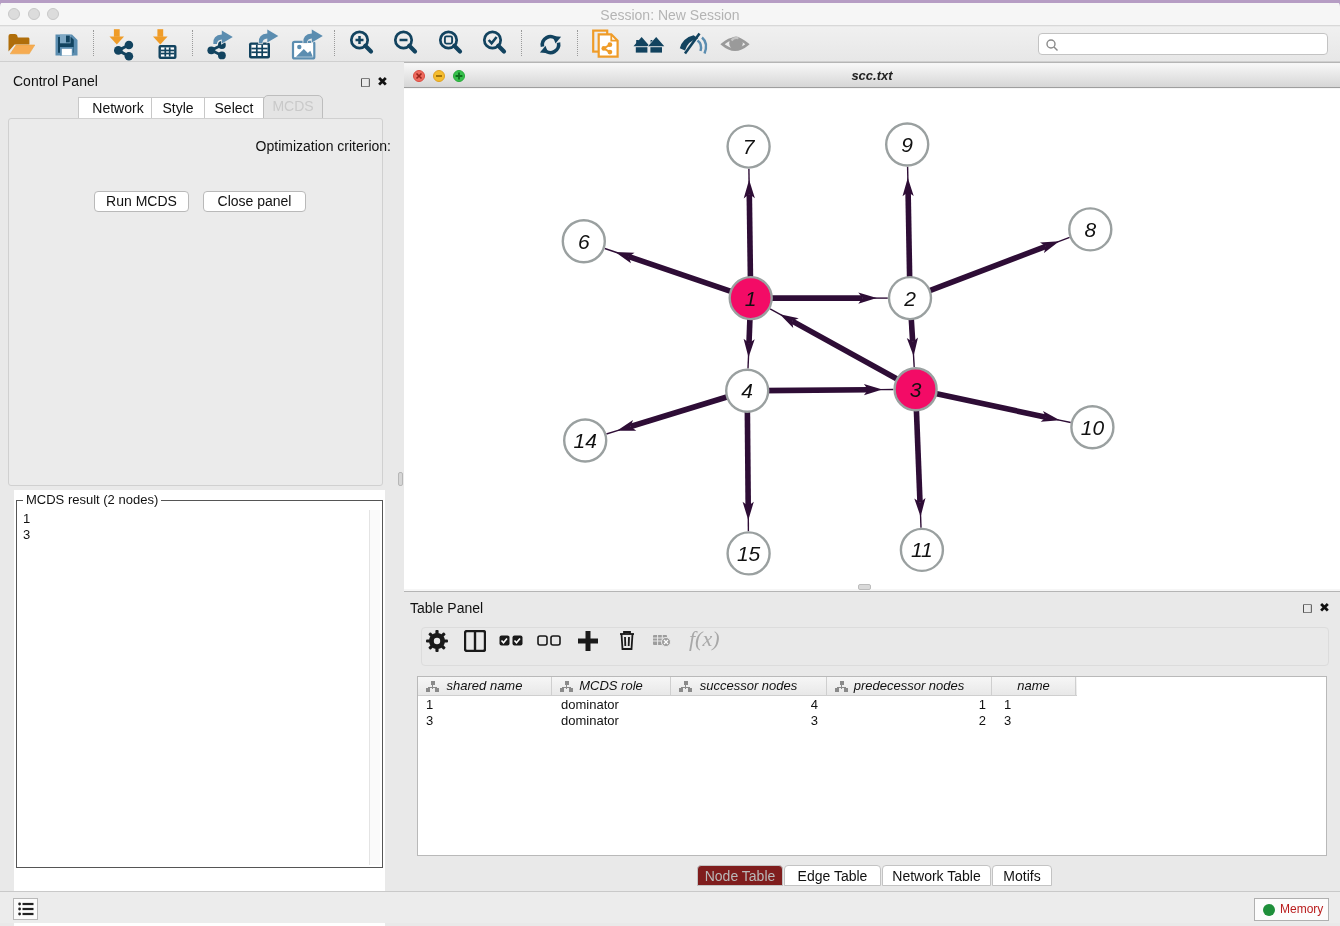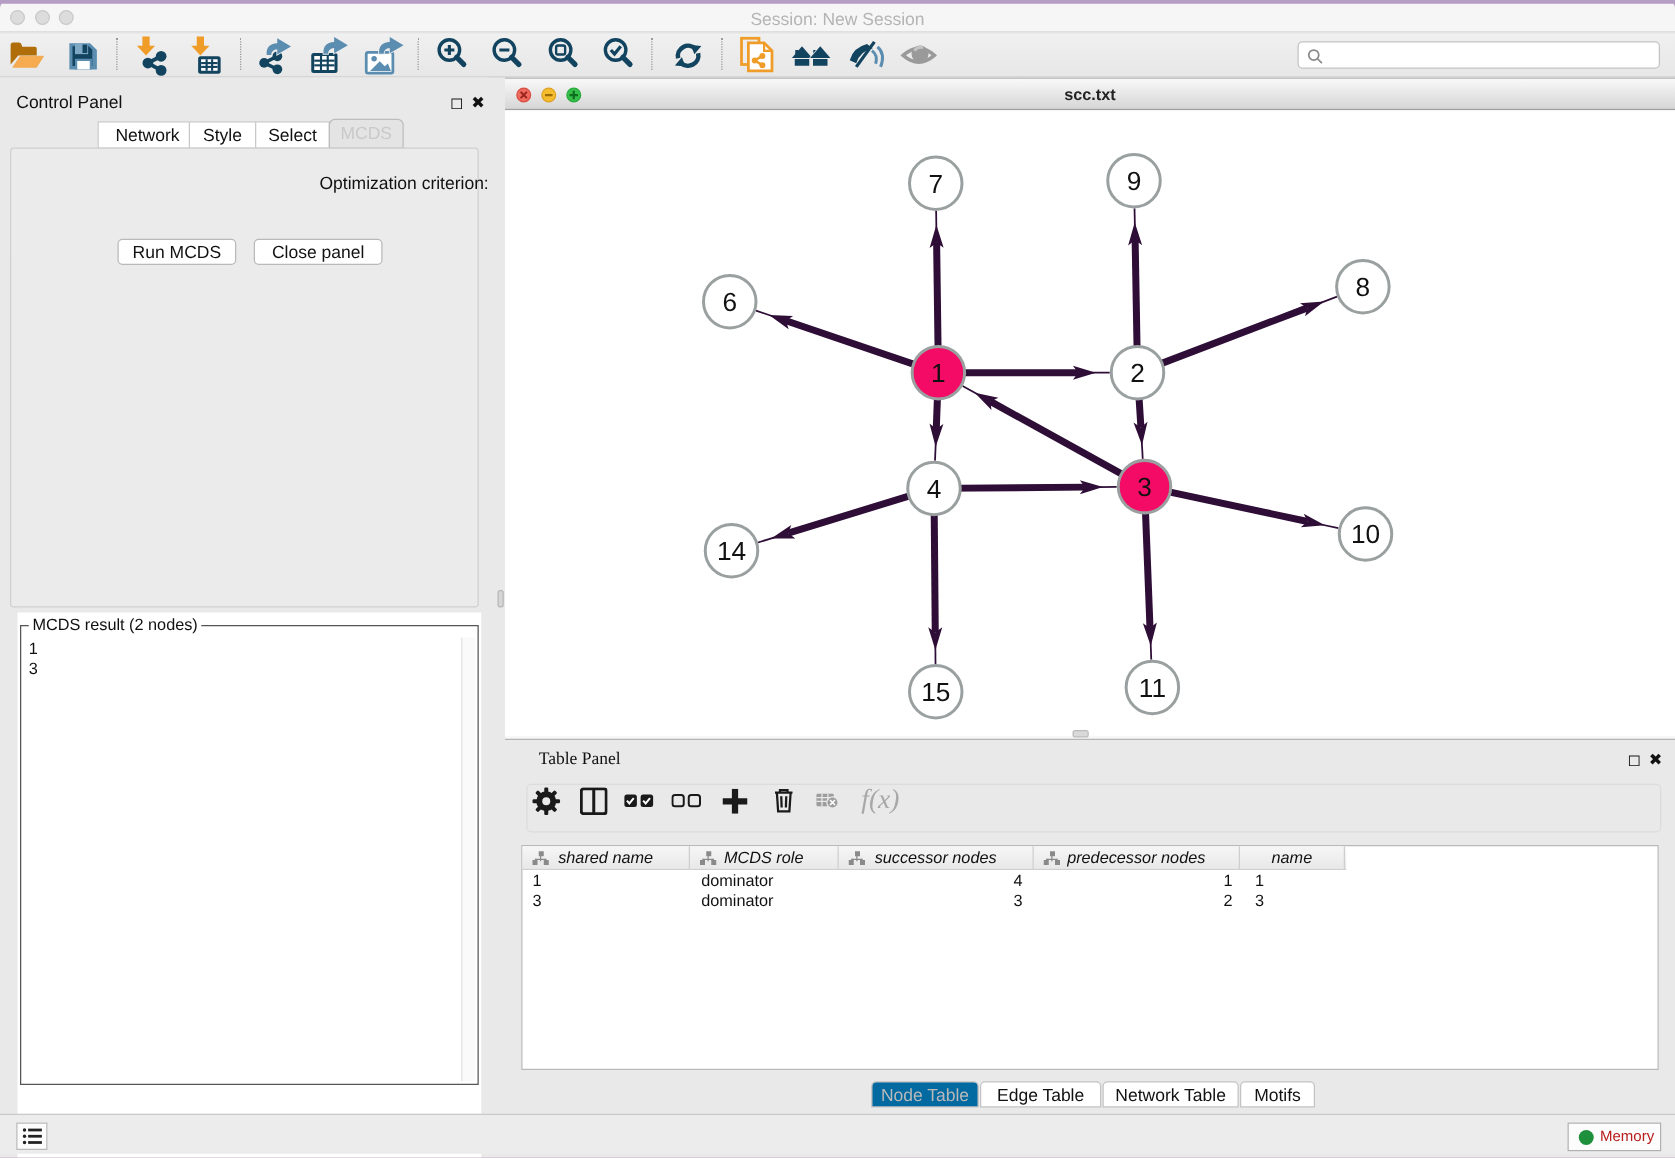--- a/index.html
+++ b/index.html
@@ -25,30 +25,30 @@
 #cp-inner { position:absolute; left:8px; top:56px; width:375px; height:368px; background:#ebebeb; border:1px solid #d0d0d0; border-radius:3px; }
 #opt-label { position:absolute; left:0; top:76px; width:100%; text-align:right; font-size:14px; color:#111; }
 #cp-select { position:absolute; left:44px; top:98px; width:311px; height:21px; background:#fff; border:1px solid #b9b9b9; border-radius:4px; font-size:14px; color:#111; line-height:19px; padding-left:10px; }
 .btn { position:absolute; top:129px; height:21px; background:#fff; border:1px solid #b9b9b9; border-radius:4px; font-size:14px; color:#111; text-align:center; line-height:19px; }
 #mcds-whitebg { position:absolute; left:14px; top:428px; width:371px; height:443px; background:#fff; }
 #mcds-box { position:absolute; left:16px; top:438px; width:367px; height:368px; border:1px solid #555; }
 #mcds-legend { position:absolute; left:6px; top:-9px; background:#fff; padding:0 3px; font-size:13px; color:#111; z-index:3; }
 #mcds-text { position:absolute; left:2px; top:8px; right:2px; bottom:2px; background:#fff; font-size:13px; color:#111; padding:2px 4px; line-height:16px; }
 #mcds-sb { position:absolute; right:2px; top:9px; width:11px; bottom:2px; background:#fafafa; border-left:1px solid #e4e4e4; }
 
-#netwin { position:absolute; left:404px; top:62px; width:936px; height:530px; border:1px solid #b5b5b5; border-left:none; border-right:none; background:#f6f6f6; }
+#netwin { position:absolute; left:404px; top:62px; width:936px; height:530px; border:1px solid #b5b5b5; border-left:none; border-right:none; background:#f6f6f6;font-style:italic; }
 #net-titlebar { position:absolute; left:0; top:1px; width:100%; height:24px; background:linear-gradient(#f7f7f7,#d6d6d6); border-bottom:1px solid #9e9e9e; }
 .ntl { position:absolute; top:6px; width:12px; height:12px; border-radius:50%; }
 #net-title { position:absolute; top:4px; width:100%; text-align:center; font-size:13px; font-weight:bold; color:#222; }
 #canvas { position:absolute; left:0; top:26px; width:936px; height:500px; background:#fff; }
 #canvas > svg { display:block; }
 #canvas svg text { font-family:"Liberation Sans",sans-serif; }
 
 #tpanel { position:absolute; left:404px; top:592px; width:936px; height:299px; background:#e9e9e9; }
-#tp-title { position:absolute; left:27px; top:8px; font-size:14px; color:#111;font-family:Liberation Serif, serif; }
+#tp-title { position:absolute; left:6px; top:8px; font-size:14px; color:#111; }
 #tp-toolbar { position:absolute; left:13px; top:30px; height:40px; }
 #tbl { position:absolute; left:13px; top:84px; width:910px; height:180px; background:#fff; border:1px solid #b9b9b9; }
 #tbl-head { position:absolute; left:0; top:0; width:659px; height:19px; background:linear-gradient(#f6f6f6,#e8e8e8); border-bottom:1px solid #cfcfcf; font-size:13px; color:#111;font-style:italic; }
 .th { position:absolute; top:0; height:19px; border-right:1px solid #cfcfcf; text-align:center; line-height:18px; }
 .th s { position:absolute; left:8px; top:4px; width:13px; height:11px; text-decoration:none; background:
   linear-gradient(#8a8a8a,#8a8a8a) 4.5px 0/4px 4px no-repeat,
   linear-gradient(#8a8a8a,#8a8a8a) 0 7px/4px 4px no-repeat,
   linear-gradient(#8a8a8a,#8a8a8a) 9px 7px/4px 4px no-repeat,
   linear-gradient(#8a8a8a,#8a8a8a) 6px 3px/1px 5px no-repeat,
   linear-gradient(#8a8a8a,#8a8a8a) 2px 5.5px/9px 1px no-repeat,
@@ -373,21 +373,21 @@
       <div class="td" style="left:380px; top:20px; width:20px; text-align:right;">4</div>
       <div class="td" style="left:548px; top:20px; width:20px; text-align:right;">1</div>
       <div class="td" style="left:586px; top:20px;">1</div>
       <div class="td" style="left:8px; top:36px;">3</div>
       <div class="td" style="left:143px; top:36px;">dominator</div>
       <div class="td" style="left:380px; top:36px; width:20px; text-align:right;">3</div>
       <div class="td" style="left:548px; top:36px; width:20px; text-align:right;">2</div>
       <div class="td" style="left:586px; top:36px;">3</div>
     </div>
     <div id="tp-tabs">
-      <div class="tptab" style="left:293px; width:86px; background:#0369a1; color:#b9b9b9;">Node Table</div>
+      <div class="tptab" style="left:293px; width:86px; background:#7f1d1d; color:#b9b9b9;">Node Table</div>
       <div class="tptab" style="left:380px; width:97px;">Edge Table</div>
       <div class="tptab" style="left:478px; width:109px;">Network Table</div>
       <div class="tptab" style="left:588px; width:60px;">Motifs</div>
     </div>
   </div>
   <div style="position:absolute; left:398px; top:472px; width:5px; height:14px; background:#d6d6d6; border:1px solid #b7b7b7; border-radius:2px;"></div>
   <div style="position:absolute; left:858px; top:584px; width:13px; height:6px; background:#d9d9d9; border:1px solid #bcbcbc; border-radius:2px; z-index:5;"></div>
   <div id="statusbar">
     <div id="sb-left">
         <svg width="16" height="14" viewBox="0 0 16 14" style="position:absolute;left:4px;top:3px;">

